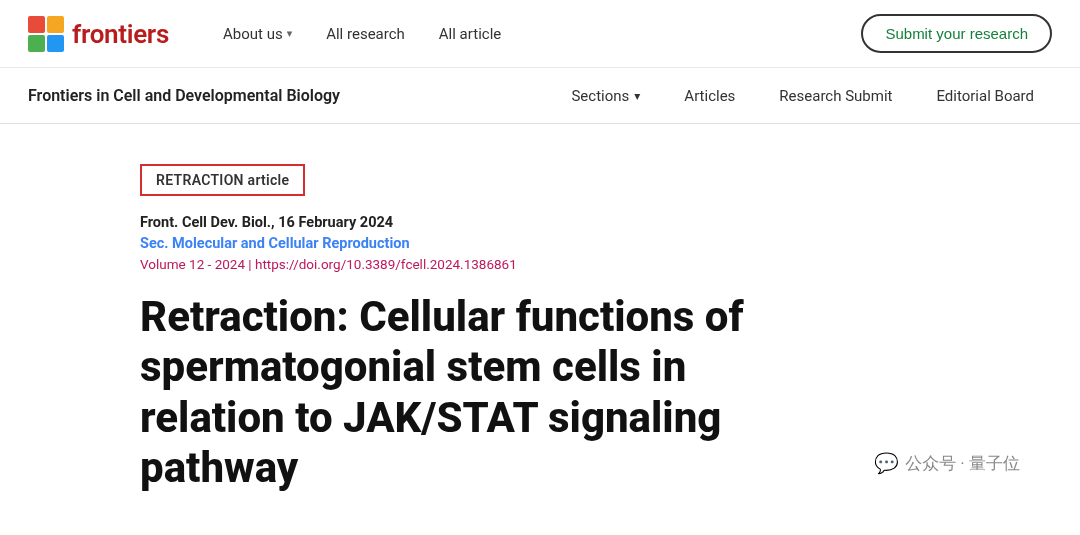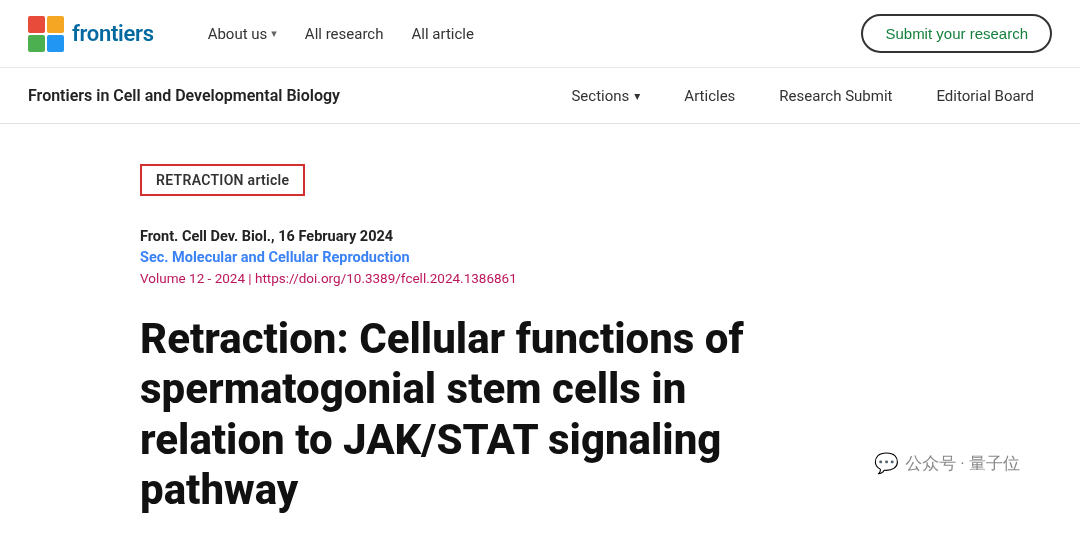--- a/index.html
+++ b/index.html
@@ -33,29 +33,30 @@
       margin-right: 40px;
       text-decoration: none;
     }
 
     .logo-icon {
       width: 36px;
       height: 36px;
     }
 
     .logo-text {
-      font-size: 22px;
+      font-size: 26px;
       font-weight: 600;
-      color: #0369a1;
+      color: #b91c1c;
       letter-spacing: -0.3px;
     }
 
     .nav-items {
       display: flex;
       align-items: center;
+      gap: 6px;
       flex: 1;
     }
 
     .nav-item {
       display: flex;
       align-items: center;
       gap: 4px;
       padding: 8px 14px;
       font-size: 15px;
       color: #333;
@@ -123,26 +124,26 @@
       background: #fff;
     }
 
     .article-type-badge {
       display: inline-block;
       border: 2px solid #d32f2f;
       color: #333;
       font-size: 14px;
       font-weight: 600;
       padding: 6px 14px;
-      margin-bottom: 32px;
+      margin-bottom: 18px;
       letter-spacing: 0.3px;
     }
 
     .article-meta {
-      margin-bottom: 28px;
+      margin-bottom: 20px;
     }
 
     .article-meta-line1 {
       font-size: 14.5px;
       font-weight: 700;
       color: #222;
       margin-bottom: 4px;
     }
 
     .article-meta-line2 {

